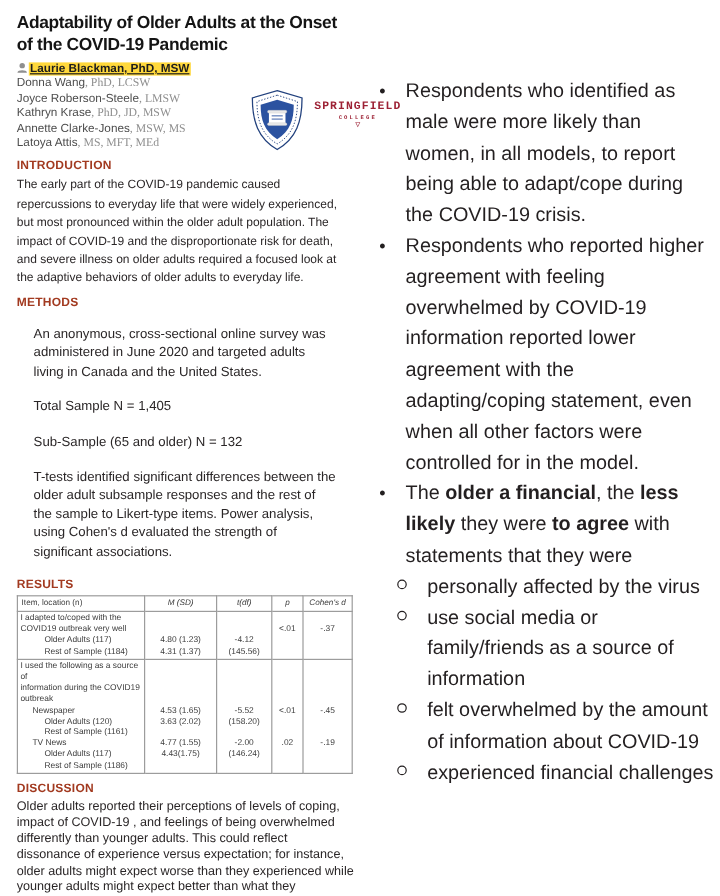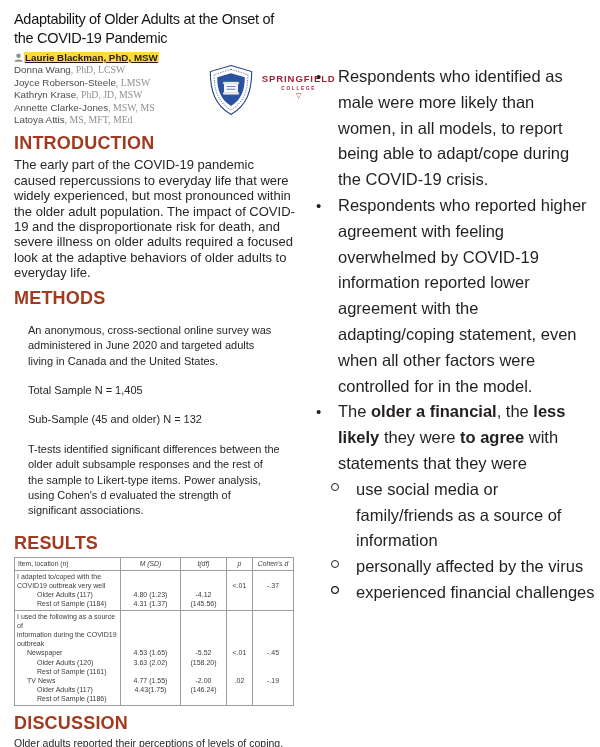--- a/index.html
+++ b/index.html
@@ -3,36 +3,36 @@
 <meta charset="utf-8">
 <style>
   html,body{margin:0;padding:0;}
   body{
     width:600px;height:747px;background:#ffffff;position:relative;overflow:hidden;
     font-family:"Liberation Sans", sans-serif;color:#231f20;
     -webkit-font-smoothing:antialiased;
   }
   
   .left-col{position:absolute;left:14px;top:10px;width:281px;}
-  .page-title{font-size:14.5px;font-weight:normal;line-height:18.5px;letter-spacing:-0.3px;color:#141414;}
-  .authors-row{display:flex;margin-top:5px;align-items:center;gap:45px;}
+  .page-title{font-size:14.5px;font-weight:bold;line-height:18.5px;letter-spacing:-0.3px;color:#141414;}
+  .authors-row{display:flex;margin-top:5px;align-items:flex-end;gap:45px;}
   .author-list{width:150px;font-size:9.8px;line-height:12.4px;white-space:nowrap;}
   .author-line{position:relative;}
   .person-icon{display:inline-block;width:9px;height:9px;margin-right:1px;vertical-align:-1px;}
   .author-highlight{background:#ffd83b;font-weight:bold;text-decoration:underline;color:#1c1c1c;padding:0 1px;}
   .author-name{color:#4d4d4d;}
   .author-creds{color:#8f8f8f;font-family:Liberation Serif, serif;}
   .logo-block{display:flex;gap:8px;margin-left:4px;margin-top:2px;align-items:flex-start;}
   .shield{width:46px;height:52px;}
-  .wordmark{text-align:center;margin-top:9px;line-height:1.2;}
+  .wordmark{text-align:center;margin-top:9px;line-height:1.2;font-family:Liberation Mono, monospace;}
   .wm-name{color:#9d2235;font-weight:bold;font-size:9.5px;letter-spacing:0.9px;}
   .wm-sub{color:#9d2235;font-weight:bold;font-size:4.6px;letter-spacing:1.8px;margin-top:1px;}
   .wm-tri{color:#9d2235;font-size:7px;line-height:7px;margin-top:1px;}
-  .section-heading{color:#a23a20;font-weight:bold;font-size:18px;letter-spacing:0.2px;margin:7px 0 3px 0;}
-  .body-text{font-size:13px;line-height:15.4px;color:#2a2627;}
+  .section-heading{color:#a23a20;font-weight:bold;font-size:10px;letter-spacing:0.2px;margin:7px 0 3px 0;}
+  .body-text{font-size:10px;line-height:15.4px;color:#2a2627;}
   .methods-text p{margin:14px;font-size:11px;line-height:15.4px;color:#2a2627;}
   .discussion-text{font-size:10.5px;line-height:13.5px;color:#2a2627;}
   
   .results-table{border-collapse:collapse;width:279px;margin-top:2px;table-layout:fixed;}
   .results-table th,.results-table td{border:1px solid #9c9c9c;padding:1px 2px;vertical-align:top;
     font-size:7px;line-height:9.2px;color:#3c3c3c;font-weight:normal;}
   .results-table th{text-align:center;font-size:6.8px;line-height:8px;padding:2px 1px;}
   .results-table th.h-item{text-align:left;padding-left:3px;}
   .results-table th.stat{font-style:italic;}
   .col-item{width:106px;}.col-msd{width:60px;}.col-tdf{width:46px;}.col-p{width:26px;}.col-d{width:41px;}
@@ -83,21 +83,21 @@
     </div>
   </div>
 
   <div class="section-heading">INTRODUCTION</div>
   <div class="body-text">The early part of the COVID-19 pandemic caused repercussions to everyday life that were widely experienced, but most pronounced within the older adult population. The impact of COVID-19 and the disproportionate risk for death, and severe illness on older adults required a focused look at the adaptive behaviors of older adults to everyday life.</div>
 
   <div class="section-heading">METHODS</div>
   <div class="methods-text">
       <p>An anonymous, cross-sectional online survey was administered in June 2020 and targeted adults living in Canada and the United States.</p>
       <p>Total Sample N = 1,405</p>
-      <p>Sub-Sample (45 and older) N = 132</p>
+      <p>Sub-Sample (65 and older) N = 132</p>
       <p>T-tests identified significant differences between the older adult subsample responses and the rest of the sample to Likert-type items. Power analysis, using Cohen's d evaluated the strength of significant associations.</p>
     </div>
 
   <div class="section-heading">RESULTS</div>
   <table class="results-table">
     <colgroup>
       <col class="col-item">
         <col class="col-msd">
         <col class="col-tdf">
         <col class="col-p">
@@ -206,17 +206,17 @@
   </table>
 
   <div class="section-heading">DISCUSSION</div>
   <div class="discussion-text">Older adults reported their perceptions of levels of coping, impact of COVID-19 , and feelings of being overwhelmed differently than younger adults. This could reflect dissonance of experience versus expectation; for instance, older adults might expect worse than they experienced while younger adults might expect better than what they experienced. Additionally, older adults are possibly more prideful than younger respondents, and less likely to acknowledge their vulnerabilities. On the other hand, if older adults did actually perceive less challenges than younger adults, this positive self-perception could indicate resilience and strength in the older adult population.</div>
 </div>
 
 <div class="right-col">
     <div class="bullet"><span class="bullet-marker">•</span><span><span>Respondents who identified as male were more likely than women, in all models, to report being able to adapt/cope during the COVID-19 crisis.</span></span></div>
     <div class="bullet"><span class="bullet-marker">•</span><span><span>Respondents who reported higher agreement with feeling overwhelmed by COVID-19 information reported lower agreement with the adapting/coping statement, even when all other factors were controlled for in the model.</span></span></div>
     <div class="bullet"><span class="bullet-marker">•</span><span><span>The </span><span class="bold">older a financial</span><span>, the </span><span class="bold">less likely</span><span> they were </span><span class="bold">to agree</span><span> with statements that they were</span></span></div>
+    <div class="sub-bullet"><span class="ring-marker"></span><span>personally affected by the virus</span></div>
     <div class="sub-bullet"><span class="ring-marker"></span><span>use social media or family/friends as a source of information</span></div>
-    <div class="sub-bullet"><span class="ring-marker"></span><span>personally affected by the virus</span></div>
-    <div class="sub-bullet"><span class="ring-marker"></span></div>
+    <div class="sub-bullet"><span class="ring-marker"></span><span>felt overwhelmed by the amount of information about COVID-19</span></div>
     <div class="sub-bullet"><span class="ring-marker"></span><span>experienced financial challenges</span></div>
   </div>
 
 </body></html>

